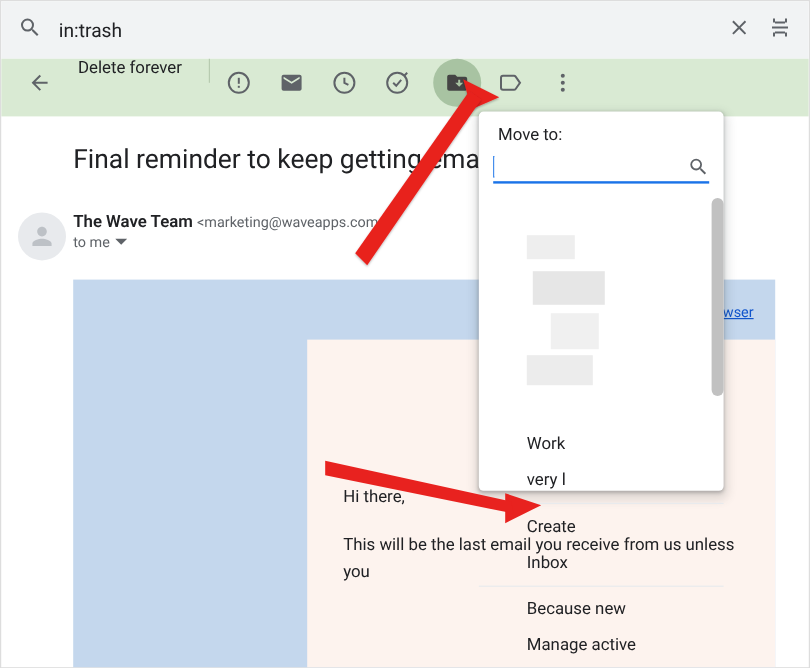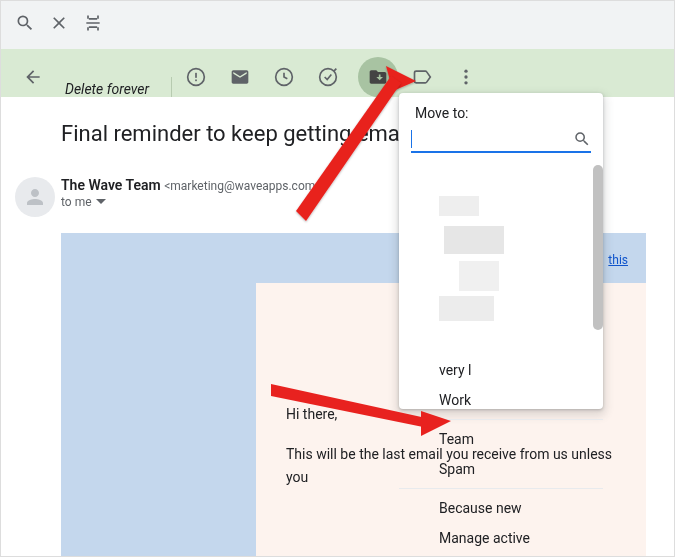--- a/index.html
+++ b/index.html
@@ -3,21 +3,21 @@
 <meta charset="utf-8">
 <style>
   * { box-sizing: border-box; margin: 0; padding: 0; font-family: 'Google Sans', Roboto, Arial, sans-serif; }
   body { width: 675px; height: 557px; background: #fff; position: relative; overflow: hidden; border: 1px solid #ddd; }
 
   .search-bar { height: 48px; background: #f1f3f4; display: flex; align-items: center; padding: 0 14px; gap: 14px; }
   .search-bar .icon { width: 20px; height: 20px; fill: #5f6368; flex-shrink: 0; }
   .search-bar input { flex: 1; border: none; background: transparent; font-size: 16px; color: #202124; outline: none; }
   .search-bar input::placeholder { color: #5f6368; }
 
-  .toolbar { height: 48px; background: #d9ead3; display: flex; align-items: flex-end; padding: 0 12px; gap: 4px; font-style: italic; }
+  .toolbar { height: 48px; background: #d9ead3; display: flex; align-items: flex-start; padding: 0 12px; gap: 4px; }
   .toolbar .back { width: 40px; height: 40px; display: flex; align-items: center; justify-content: center; border-radius: 50%; }
   .toolbar .back svg { width: 20px; height: 20px; fill: #5f6368; }
   .delete-forever { font-size: 14px; color: #202124; padding: 0 18px 0 8px; cursor: pointer; }
   .toolbar .sep { width: 1px; height: 20px; background: #b7cbb0; }
   .tool-btn { width: 40px; height: 40px; display: flex; align-items: center; justify-content: center; border-radius: 50%; cursor: pointer; }
   .tool-btn svg { width: 20px; height: 20px; fill: #5f6368; }
   .tool-btn.active { background: #a8c3a2; }
   .toolbar .spacer-sm { width: 2px; }
 
   .message-area { padding: 24px 28px 0 60px; position: relative; }
@@ -56,20 +56,21 @@
 </style>
 </head>
 <body>
 
 <div class="search-bar">
   <span>
     <svg class="icon" viewBox="0 0 24 24">
         <path d="M15.5 14h-.79l-.28-.27A6.471 6.471 0 0016 9.5 6.5 6.5 0 109.5 16c1.61 0 3.09-.59 4.23-1.57l.27.28v.79l5 4.99L20.49 19l-4.99-5zm-6 0C7.01 14 5 11.99 5 9.5S7.01 5 9.5 5 14 7.01 14 9.5 11.99 14 9.5 14z"></path>
       </svg>
   </span>
+  <input type="text" value="in:trash" style="">
   <span>
     <svg class="icon" viewBox="0 0 24 24">
         <path d="M19 6.41L17.59 5 12 10.59 6.41 5 5 6.41 10.59 12 5 17.59 6.41 19 12 13.41 17.59 19 19 17.59 13.41 12z"></path>
       </svg>
   </span>
   <span>
     <svg class="icon" viewBox="0 0 24 24">
         <path d="M7 6h10v2H7zM4 11h16v2H4zM7 16h10v2H7z"></path>
         <path d="M6 3v4M18 3v4M6 17v4M18 17v4" stroke="#5f6368" stroke-width="2" fill="none"></path>
       </svg>
@@ -141,46 +142,46 @@
     <span class="sender-email">&lt;marketing@waveapps.com</span>
   </div>
   <div class="to-line">
     <span>to me</span>
     <svg viewBox="0 0 10 10">
         <path d="M0 2l5 5 5-5z"></path>
       </svg>
   </div>
 
   <div class="email-body-outer">
-    <a class="browser-link">this</a>
+    <a class="browser-link">wser</a>
     <div class="email-body-inner">
       <p>Hi there,</p>
       <p>This will be the last email you receive from us unless you</p>
     </div>
   </div>
 </div>
 
 <div class="popup">
   <div class="popup-title">Move to:</div>
   <div class="popup-search-wrap">
     <span class="popup-cursor"></span>
     <input type="text" style="">
     <svg viewBox="0 0 24 24">
         <path d="M15.5 14h-.79l-.28-.27A6.471 6.471 0 0016 9.5 6.5 6.5 0 109.5 16c1.61 0 3.09-.59 4.23-1.57l.27.28v.79l5 4.99L20.49 19l-4.99-5zm-6 0C7.01 14 5 11.99 5 9.5S7.01 5 9.5 5 14 7.01 14 9.5 11.99 14 9.5 14z"></path>
       </svg>
   </div>
   <div class="popup-list">
     <div class="popup-scrollbar"></div>
     <div class="popup-list-scroll">
       <div style="height:160px"></div>
+      <div class="popup-item">Work</div>
       <div class="popup-item">very l</div>
-      <div class="popup-item">Work</div>
       <div class="popup-divider"></div>
-      <div class="popup-item">Team</div>
-      <div class="popup-item">Spam</div>
+      <div class="popup-item">Create</div>
+      <div class="popup-item">Inbox</div>
       <div class="popup-divider"></div>
       <div class="popup-item">Because new</div>
       <div class="popup-item">Manage active</div>
     </div>
   </div>
 </div>
 
 <div class="blur-block">
   <div class="px" style="left:10px;top:20px;width:40px;height:20px"></div>
   <div class="px" style="left:15px;top:50px;width:60px;height:28px;background:#e6e6e6"></div>

